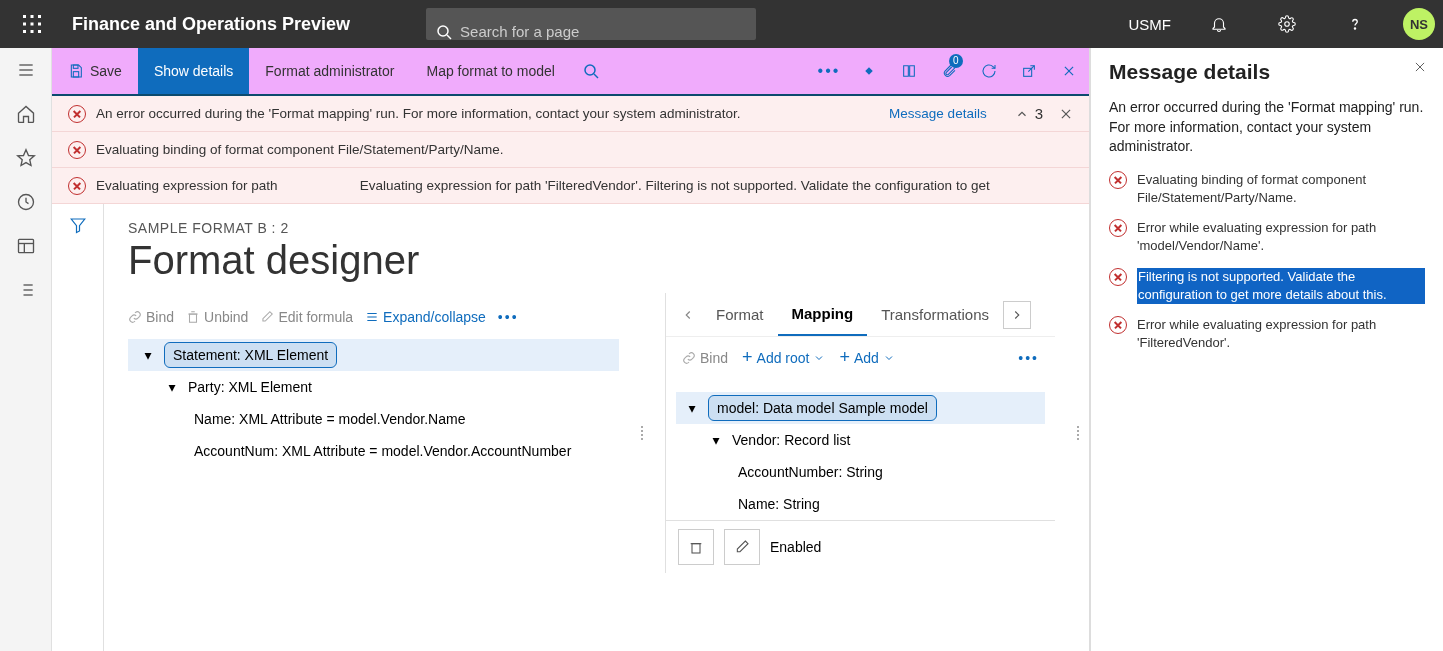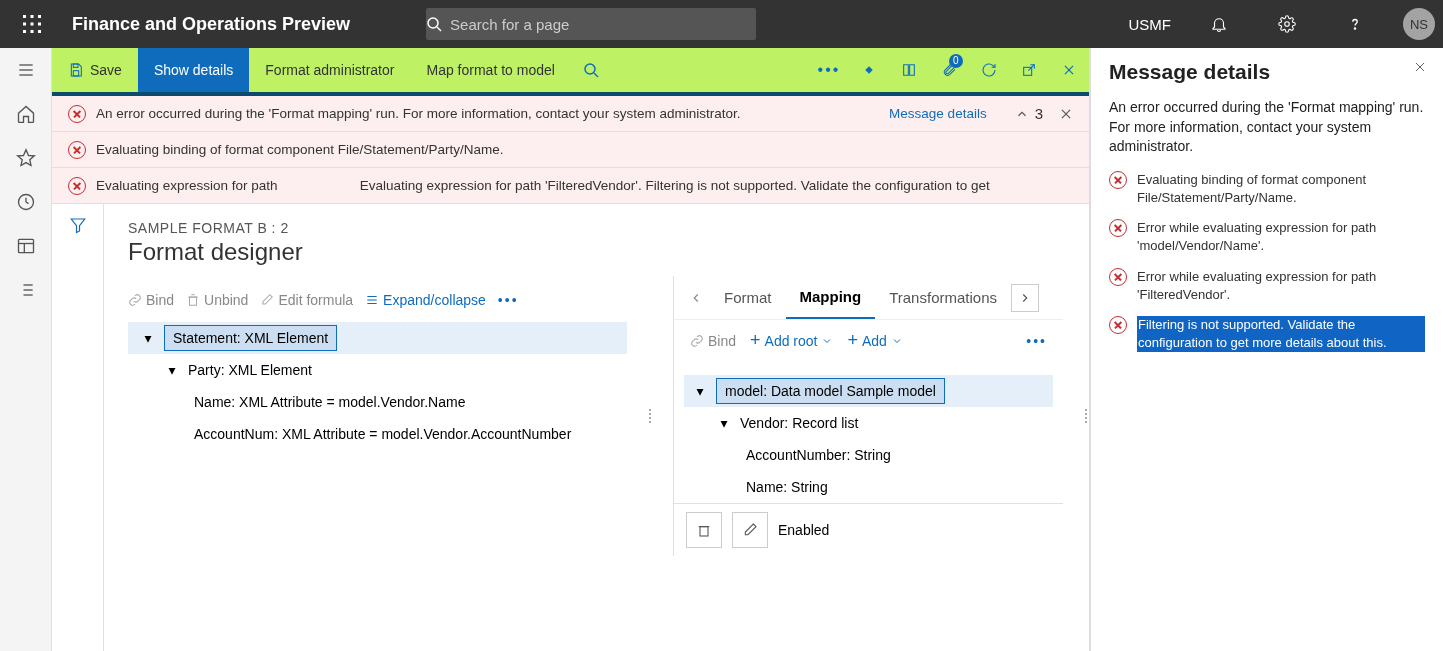--- a/index.html
+++ b/index.html
@@ -1,51 +1,51 @@
 <!DOCTYPE html>
 <html><head>
 <meta charset="utf-8">
 <style>
 * { box-sizing: border-box; margin: 0; padding: 0; font-family: "Segoe UI", sans-serif; }
 body { width: 1443px; height: 651px; background: #fff; overflow: hidden; display: flex; flex-direction: column; }
 .topbar { background: #333; color: #fff; height: 48px; display: flex; align-items: center; padding: 0 8px; }
 .waffle { width: 48px; height: 48px; display:flex; align-items:center; justify-content:center; cursor:pointer; }
 .app-title { font-size: 18px; font-weight: 600; padding: 0 16px; }
-.search-box { display:flex; align-items:center; background:#555; border-radius:2px; width:330px; height:32px; margin-left:60px; color:#ccc; padding:0 0; }
+.search-box { display:flex; align-items:flex-end; background:#555; border-radius:2px; width:330px; height:32px; margin-left:60px; color:#ccc; padding:0 10px; }
 .search-box svg { margin-right: 8px; }
 .top-right { margin-left:auto; display:flex; align-items:center; gap:28px; height:100%; }
 .top-right .item { display:flex; align-items:center; justify-content:center; width:40px; height:100%; cursor:pointer; }
-.avatar { width:32px; height:32px; border-radius:50%; background:#a3a3a3; color:#333; display:flex; align-items:center; justify-content:center; font-size:13px; font-weight:400; }
+.avatar { width:32px; height:32px; border-radius:50%; background:#bef264; color:#333; display:flex; align-items:center; justify-content:center; font-size:13px; font-weight:700; }
 .main-row { display:flex; flex:1; overflow:hidden; }
 .nav-rail { width:52px; background:#f4f4f4; border-right:1px solid #e0e0e0; display:flex; flex-direction:column; align-items:center; padding-top:12px; gap:24px; }
 .nav-rail .ic { width:20px; height:20px; color:#555; cursor:pointer; }
 .content-area { flex:1; display:flex; flex-direction:column; border-right:1px solid #ddd; overflow:hidden;}
-.actionbar { height:48px; border-bottom:4px solid #0c4a6e; display:flex; align-items:center; background:#bef264; }
+.actionbar { height:48px; border-bottom:2px solid #0c4a6e; display:flex; align-items:center; background:#f0abfc; }
 .ab-btn { height:100%; display:flex; align-items:center; padding:0 16px; font-size:14px; color:#333; cursor:pointer; gap:6px;}
 .ab-btn.blue { background:#0F6CBD; color:#fff; }
 .ab-btn svg { flex-shrink:0; }
 .ab-right { margin-left:auto; display:flex; height:100%; align-items:center; }
 .ab-icon { width:40px; height:100%; display:flex; align-items:center; justify-content:center; color:#0F6CBD; cursor:pointer; position:relative;}
 .badge { position:absolute; top:6px; left:20px; background:#0F6CBD; color:#fff; border-radius:8px; font-size:10px; padding:0 4px; line-height:14px;}
 .msg-bar { display:flex; align-items:center; padding:6px 16px; background:#fdefef; border-bottom:1px solid #f4d6d6; font-size:13.5px; color:#333; gap:10px; min-height:36px;}
 .msg-bar .link { margin-left:auto; color:#0F6CBD; cursor:pointer; }
 .msg-bar .count-area{ display:flex; align-items:center; gap:6px; margin-left:18px;}
 .page-body { flex:1; display:flex; overflow:hidden; background:#fff; }
 .left-gutter { width:52px; border-right:1px solid #e0e0e0; display:flex; justify-content:center; padding-top:12px; }
 .left-gutter svg { color:#0F6CBD; cursor:pointer; }
-.designer { flex:1; padding:16px 0 0 24px; overflow:auto; }
+.designer { flex:1; padding:16px 8px 0 24px; overflow:auto; }
 .crumb { font-size:14px; color:#555; letter-spacing:0.5px; }
-.page-title { font-size:24px; font-weight:300; color:#333; margin-top:2px; }
+.page-title { font-size:40px; font-weight:300; color:#333; margin-top:2px; }
 .toolbar2 { display:flex; align-items:center; gap:12px; margin-top:16px; font-size:14px; color:#888; }
 .toolbar2 .titem { display:flex; align-items:center; gap:4px; cursor:pointer; }
 .toolbar2 .titem.active { color:#0F6CBD; }
 .tree { margin-top:14px; font-size:14px; }
 .tree-row { display:flex; align-items:center; height:32px; }
 .tree-row .caret { width:16px; display:flex; align-items:center; justify-content:center; margin-right:8px; }
-.node-box { padding:4px 8px; }
+.node-box { padding:4px 8px;border-radius:6px; }
 .sel-format { background:#ccdff2; border:1px solid #0F6CBD; }
 .sel-format-full{ background:#e5effa; }
 .right-pane{ width:390px; border-left:1px solid #e0e0e0; display:flex; flex-direction:column; }
 .tabs-row{ display:flex; align-items:center; height:44px; padding:0 8px; border-bottom:1px solid #eee;}
 .tabs-row .nav-arrow{ width:28px; height:28px; display:flex;align-items:center;justify-content:center; color:#888; cursor:pointer;}
 .tabs-row .nav-arrow.boxed{ border:1px solid #ccc; }
 .tabs-row .tab{ padding:0 14px; font-size:15px; color:#555; cursor:pointer; height:100%; display:flex; align-items:center;}
 .tabs-row .tab.active{ color:#000000; font-weight:600; border-bottom:2px solid #0F6CBD; }
 .map-toolbar{ display:flex; align-items:center; gap:14px; padding:10px 16px; font-size:14px; color:#888;}
 .map-toolbar .mitem{ display:flex; align-items:center; gap:4px; cursor:pointer;}
@@ -405,20 +405,20 @@
     <div class="mrow">
         <div class="err-circle"></div>
         <span>Evaluating binding of format component File/Statement/Party/Name.</span>
       </div>
     <div class="mrow">
         <div class="err-circle"></div>
         <span>Error while evaluating expression for path 'model/Vendor/Name'.</span>
       </div>
     <div class="mrow">
         <div class="err-circle"></div>
-        <span>Error while evaluating expression for path 'FilteredVendor'.</span>
+        <span class="hl">Filtering is not supported. Validate the configuration to get more details about this.</span>
       </div>
     <div class="mrow">
         <div class="err-circle"></div>
-        <span class="hl">Filtering is not supported. Validate the configuration to get more details about this.</span>
+        <span>Error while evaluating expression for path 'FilteredVendor'.</span>
       </div>
   </div>
 </div>
 
 </body></html>

